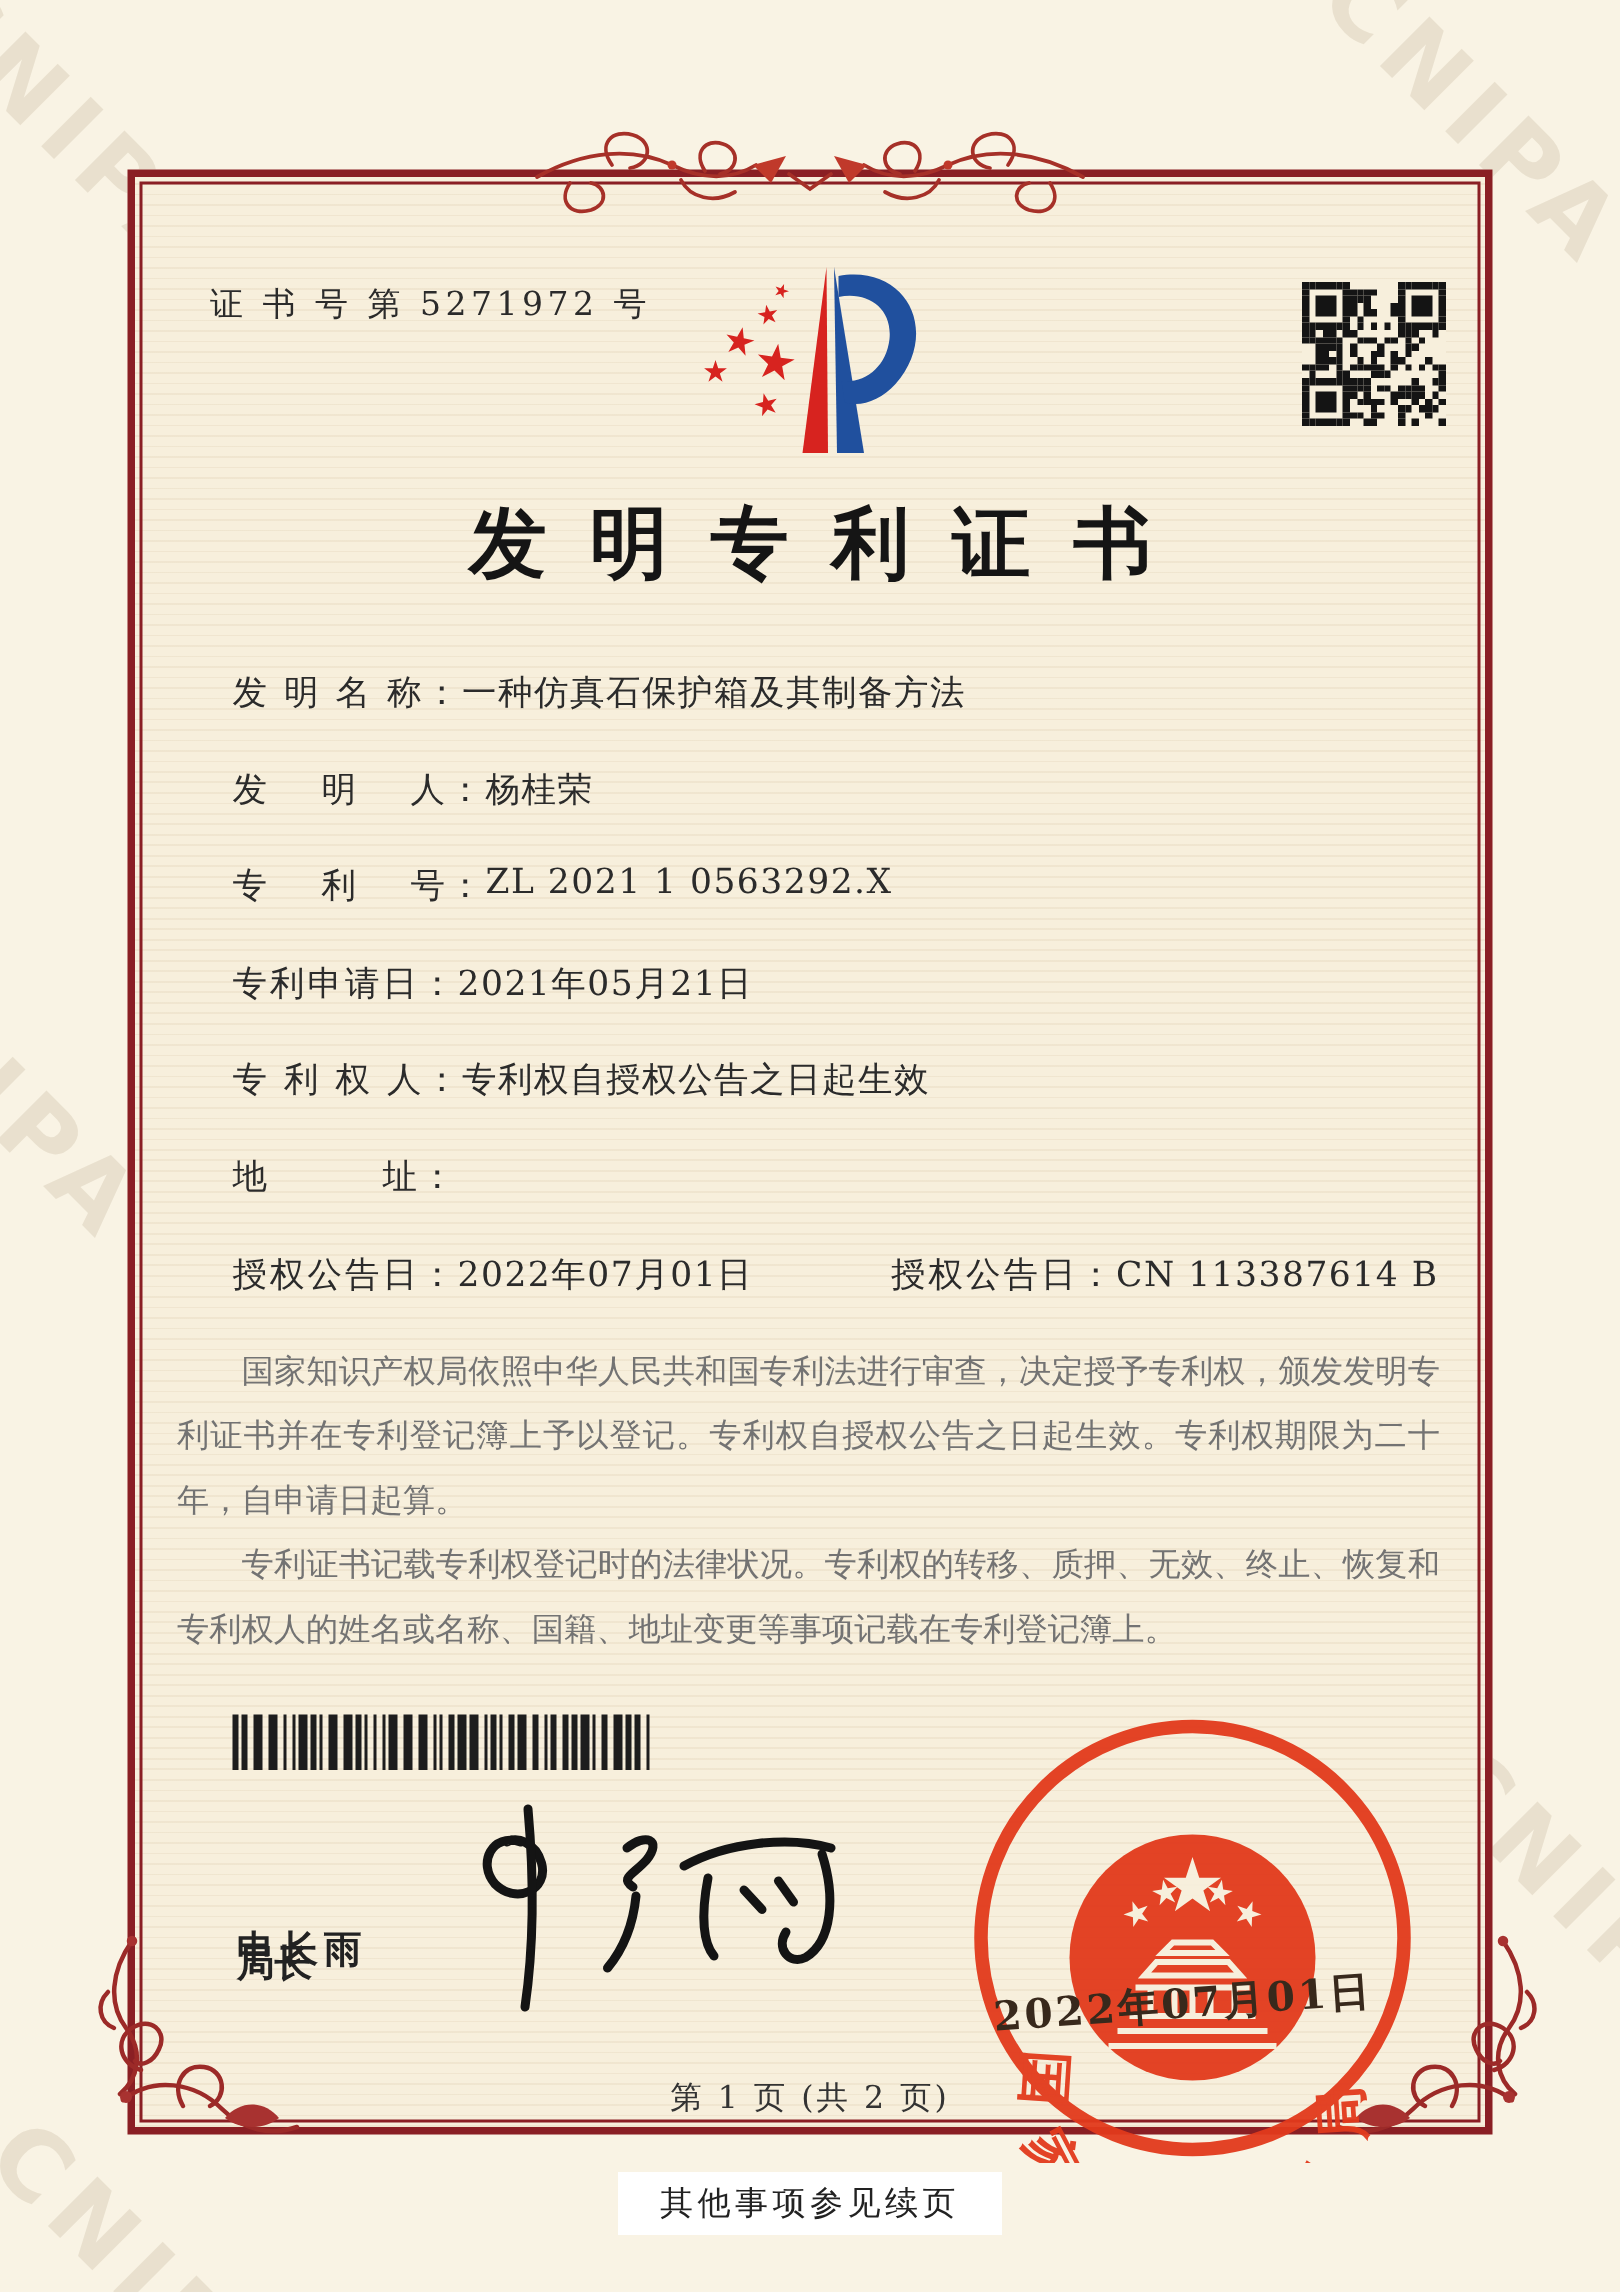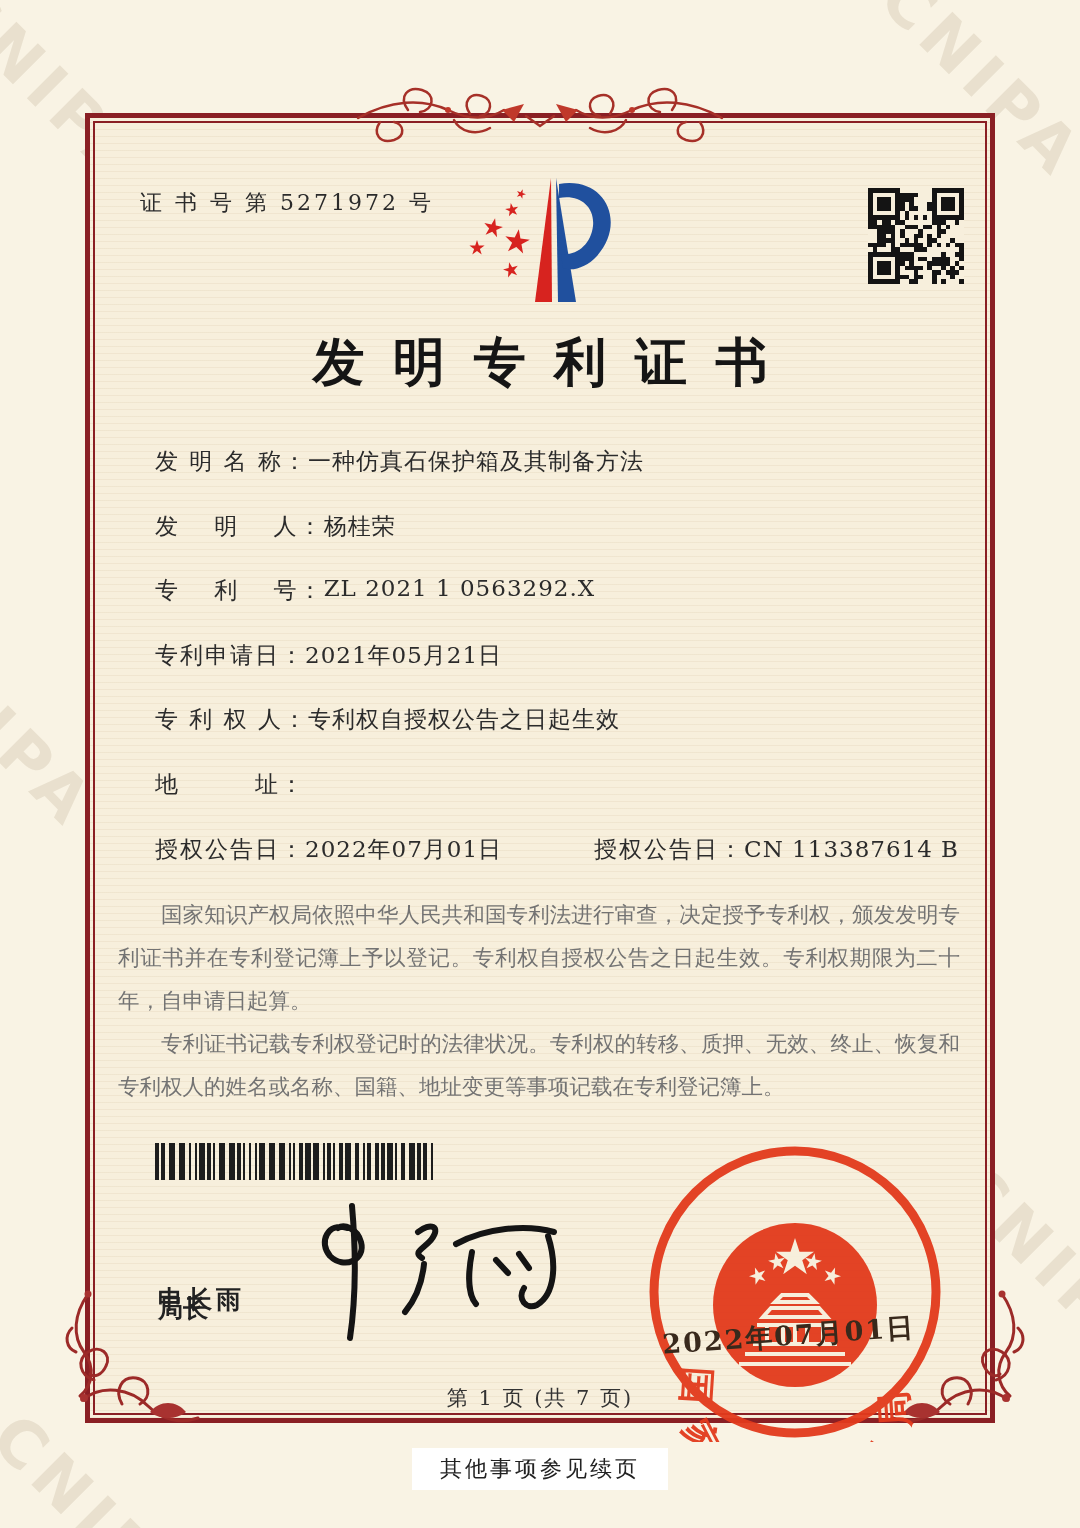--- a/index.html
+++ b/index.html
@@ -793,15 +793,15 @@
       <path d="M130,160 L170,160 L163,153 L137,153 Z"></path>
       <path d="M122,183 L122,200 M138,183 L138,200 M150,183 L150,200 M162,183 L162,200 M178,183 L178,200"></path>
       <path d="M108,202 L192,202"></path>
       <path d="M100,212 L200,212"></path>
       <path d="M94,222 L206,222"></path>
     </g>
   </g>
 </svg>
 <div class="seal-date">2022年07月01日</div>
 
-<div class="pageno">第 1 页 (共 7 页)</div>
+<div class="pageno">第 1 页 (共 2 页)</div>
 
 <div class="footer-note">其他事项参见续页</div>
 
 </body></html>

